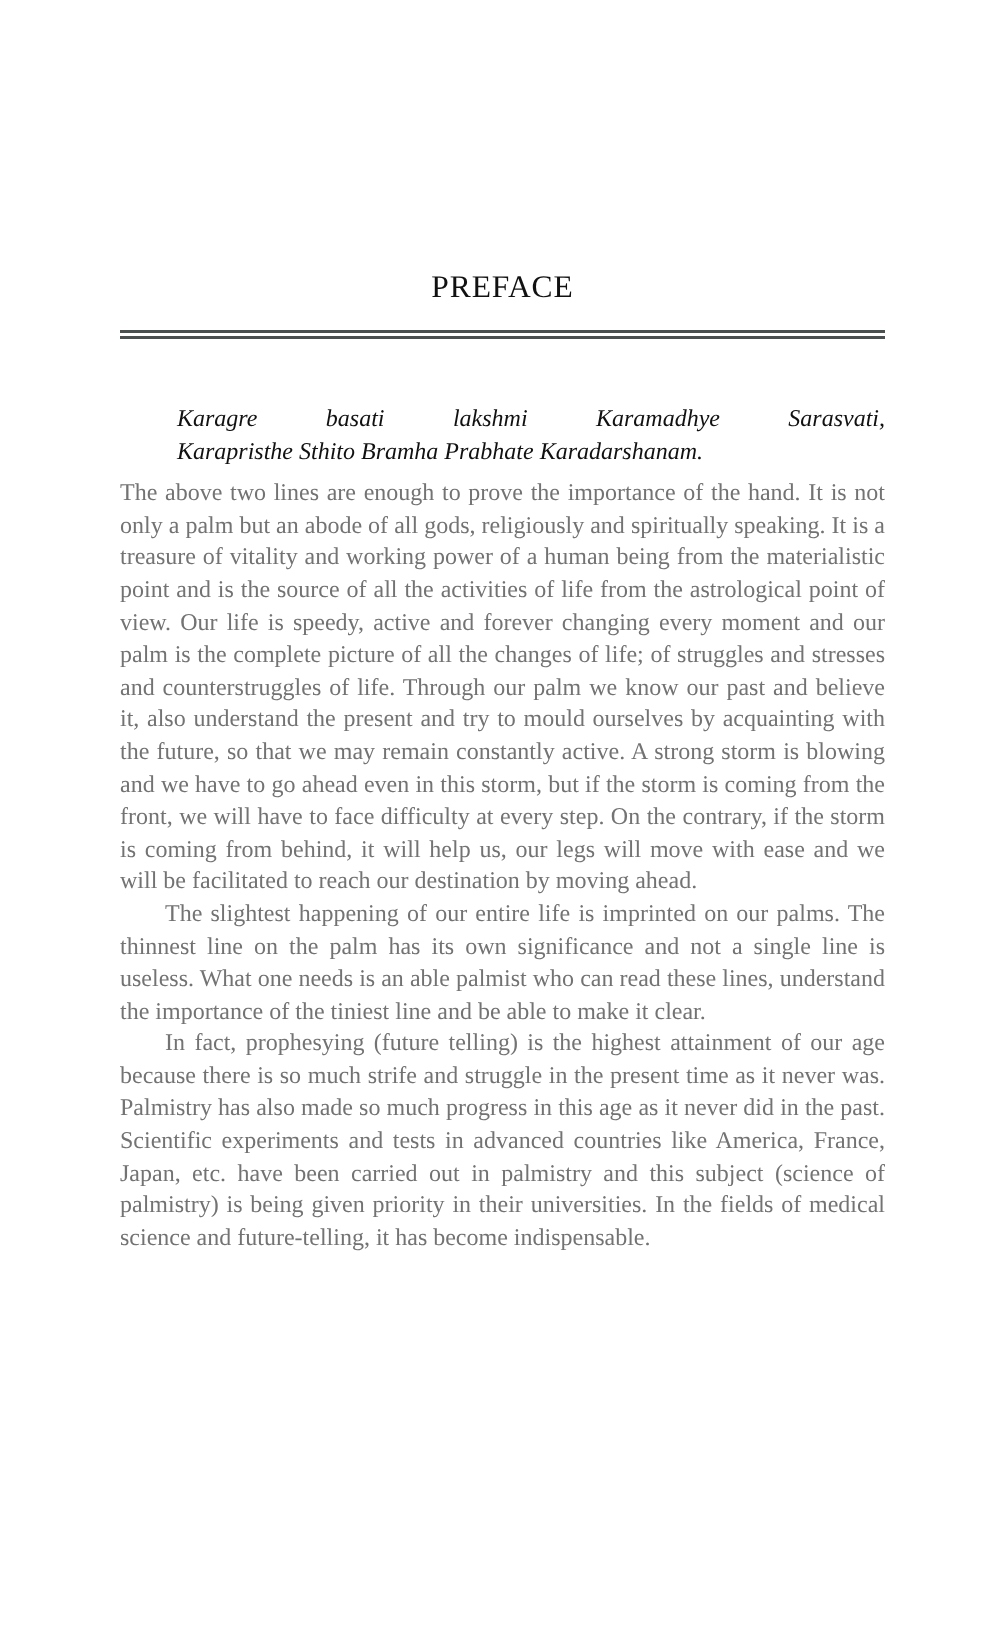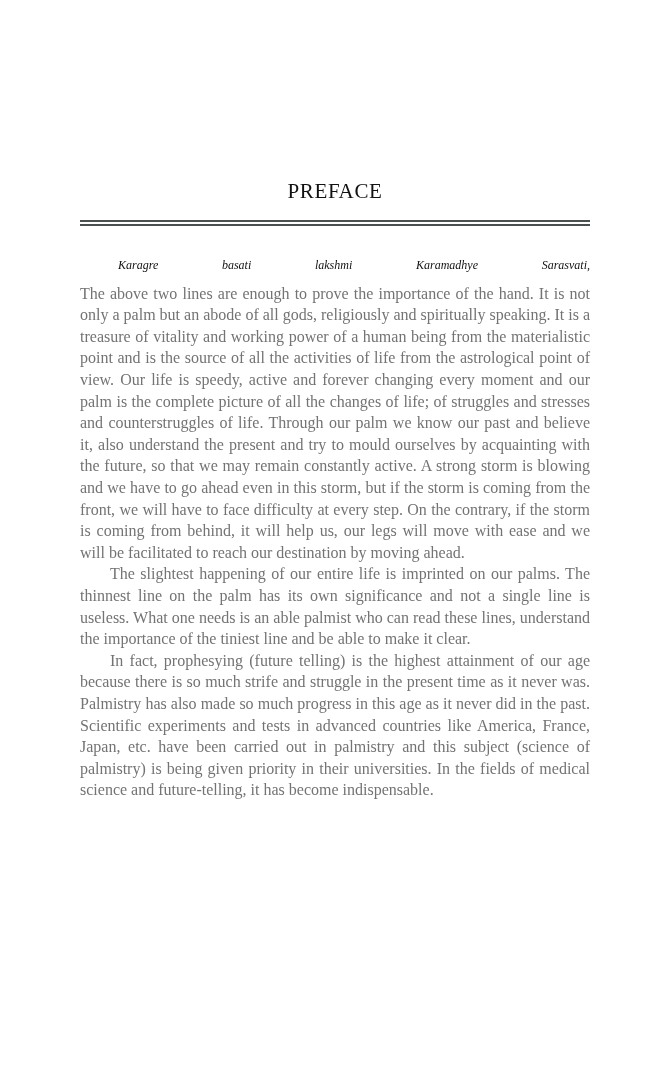--- a/index.html
+++ b/index.html
@@ -44,24 +44,24 @@
     height: 2px;
     background: #4a5050;
   }
   .double-rule .rule-gap {
     width: 100%;
     height: 2px;
     background: #ffffff;
   }
   .epigraph {
     margin: 0;
-    padding-top: 29px;
+    padding-top: 43px;
     padding-left: 38px;
     font-style: italic;
-    font-size: 12px;
+    font-size: 16px;
     line-height: 21.5px;
     text-align: justify;
     text-align-last: left;
     color: #111111;
   }
   .epigraph .epi-line-1 {
     display: block;
     text-align: justify;
     text-align-last: justify;
   }
@@ -94,20 +94,21 @@
     <h1 class="page-title">PREFACE</h1>
 
     <div class="double-rule">
       <div class="rule-line"></div>
       <div class="rule-gap"></div>
       <div class="rule-line"></div>
     </div>
 
     <div class="epigraph">
       <span class="epi-line-1">Karagre basati lakshmi Karamadhye Sarasvati,</span>
+      <span class="epi-line-2">Karapristhe Sthito Bramha Prabhate Karadarshanam.</span>
     </div>
 
     <p class="body-par par-first">The above two lines are enough to prove the importance of the hand. It is not only a palm but an abode of all gods, religiously and spiritually speaking. It is a treasure of vitality and working power of a human being from the materialistic point and is the source of all the activities of life from the astrological point of view. Our life is speedy, active and forever changing every moment and our palm is the complete picture of all the changes of life; of struggles and stresses and counterstruggles of life. Through our palm we know our past and believe it, also understand the present and try to mould ourselves by acquainting with the future, so that we may remain constantly active. A strong storm is blowing and we have to go ahead even in this storm, but if the storm is coming from the front, we will have to face difficulty at every step. On the contrary, if the storm is coming from behind, it will help us, our legs will move with ease and we will be facilitated to reach our destination by moving ahead.</p>
 
     <p class="body-par par-indent">The slightest happening of our entire life is imprinted on our palms. The thinnest line on the palm has its own significance and not a single line is useless. What one needs is an able palmist who can read these lines, understand the importance of the tiniest line and be able to make it clear.</p>
 
     <p class="body-par par-indent">In fact, prophesying (future telling) is the highest attainment of our age because there is so much strife and struggle in the present time as it never was. Palmistry has also made so much progress in this age as it never did in the past. Scientific experiments and tests in advanced countries like America, France, Japan, etc. have been carried out in palmistry and this subject (science of palmistry) is being given priority in their universities. In the fields of medical science and future-telling, it has become indispensable.</p>
 
   </div>
 </div>

